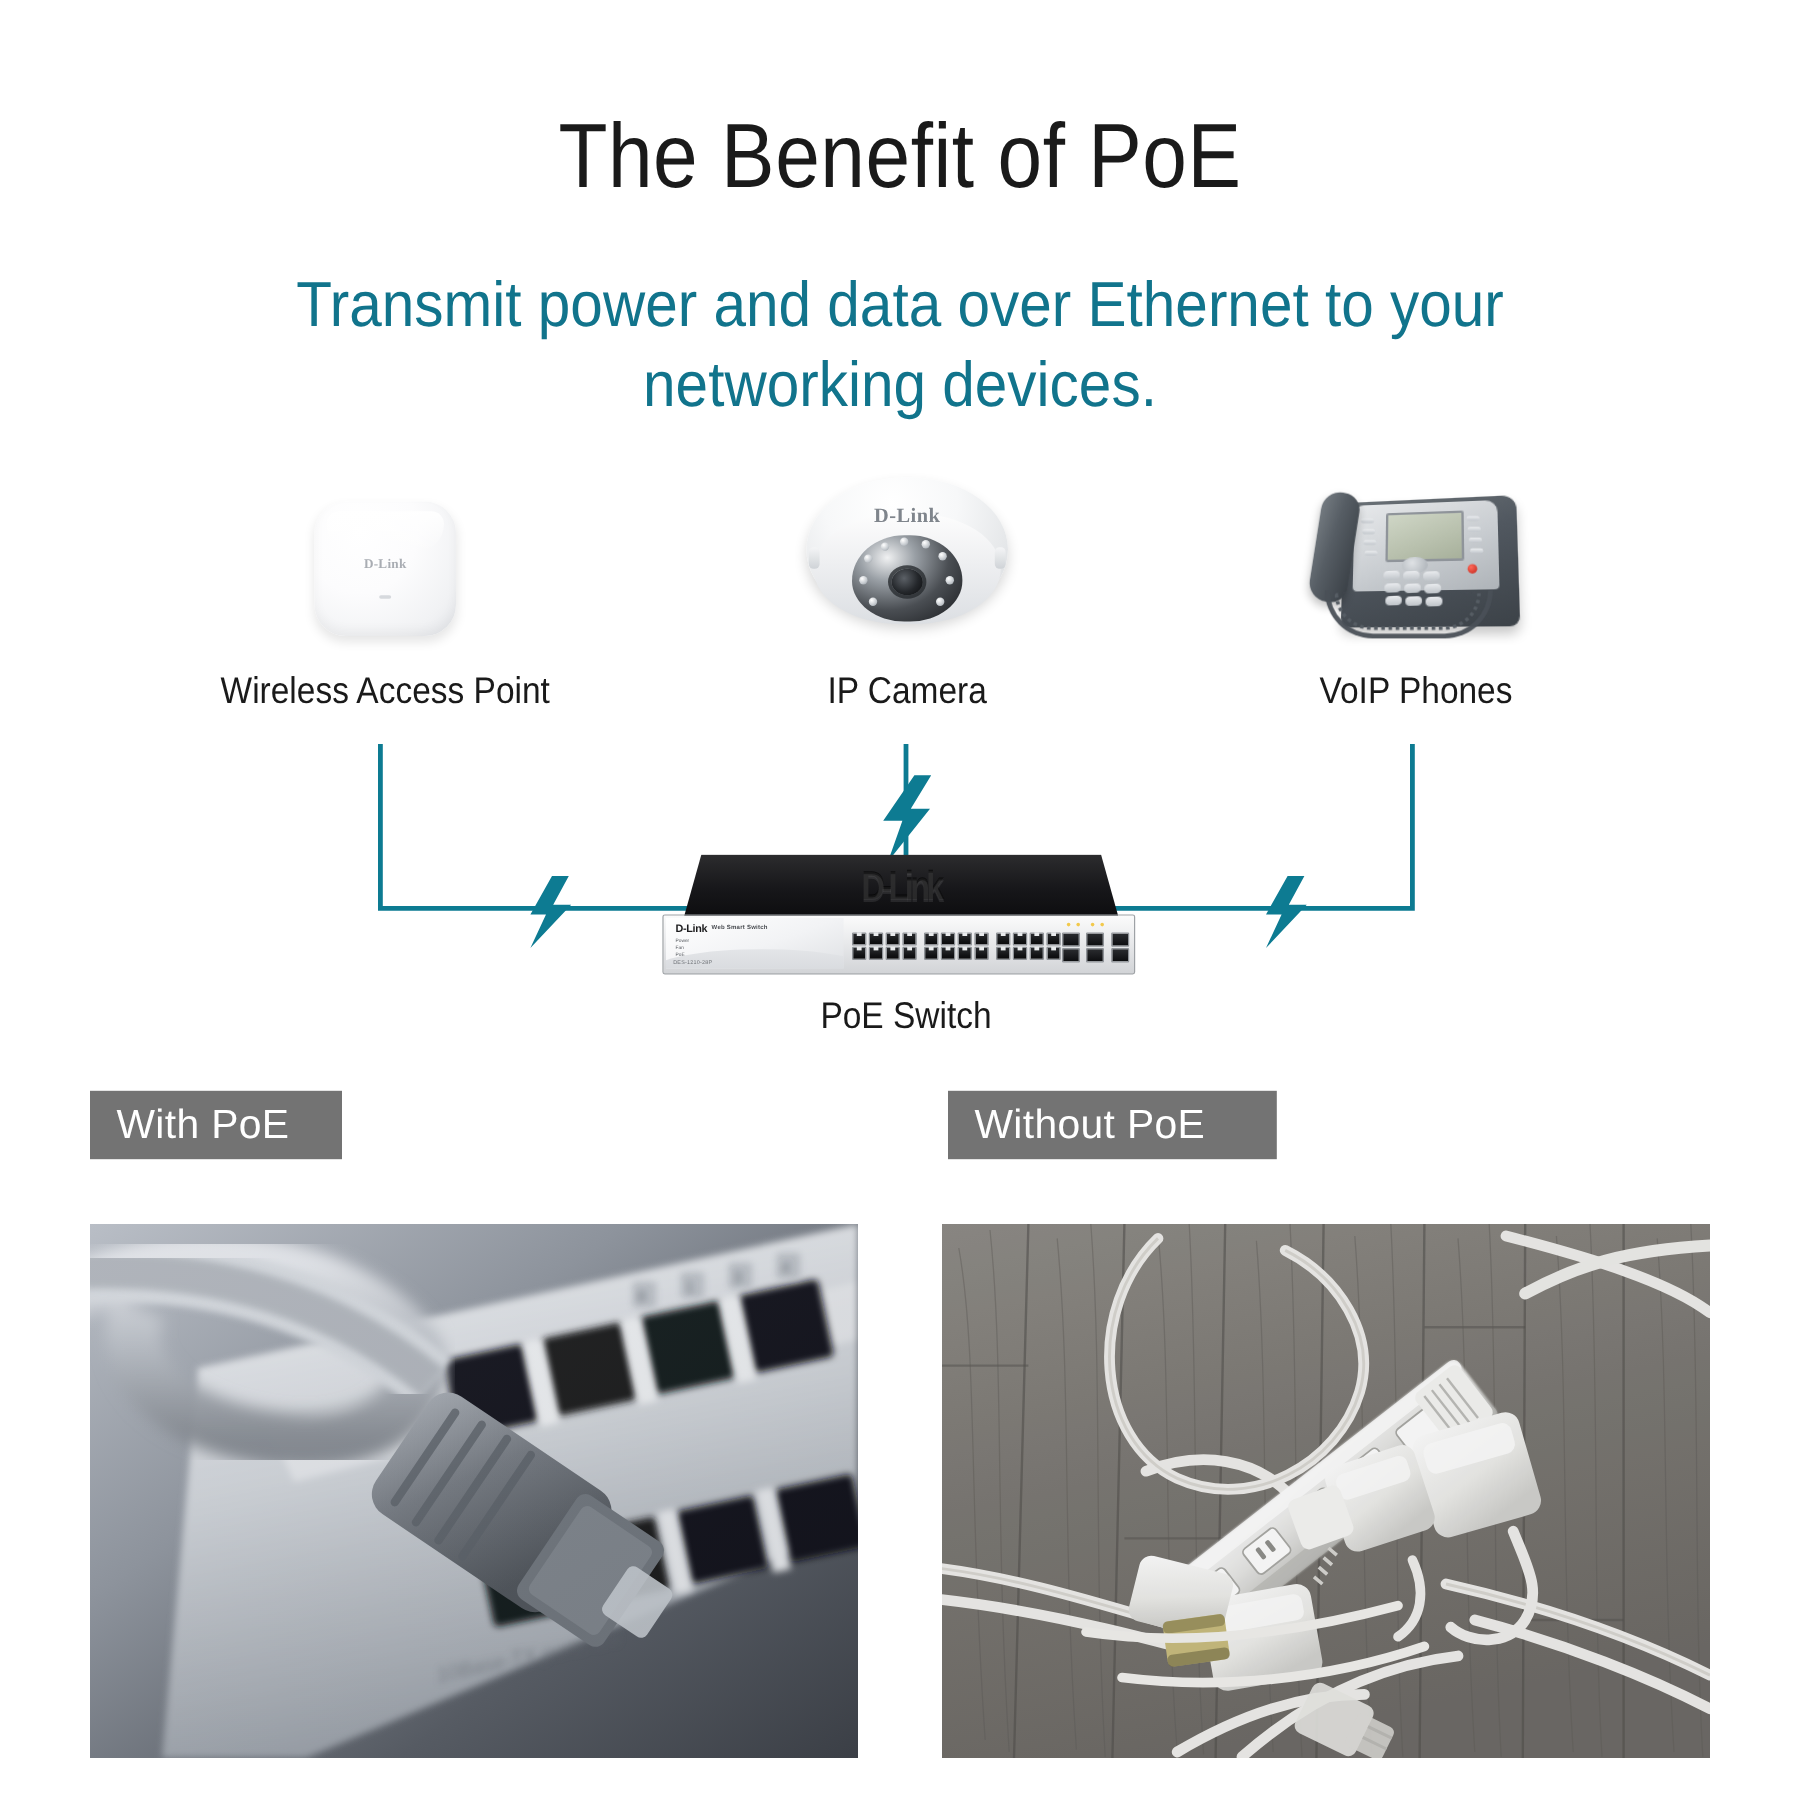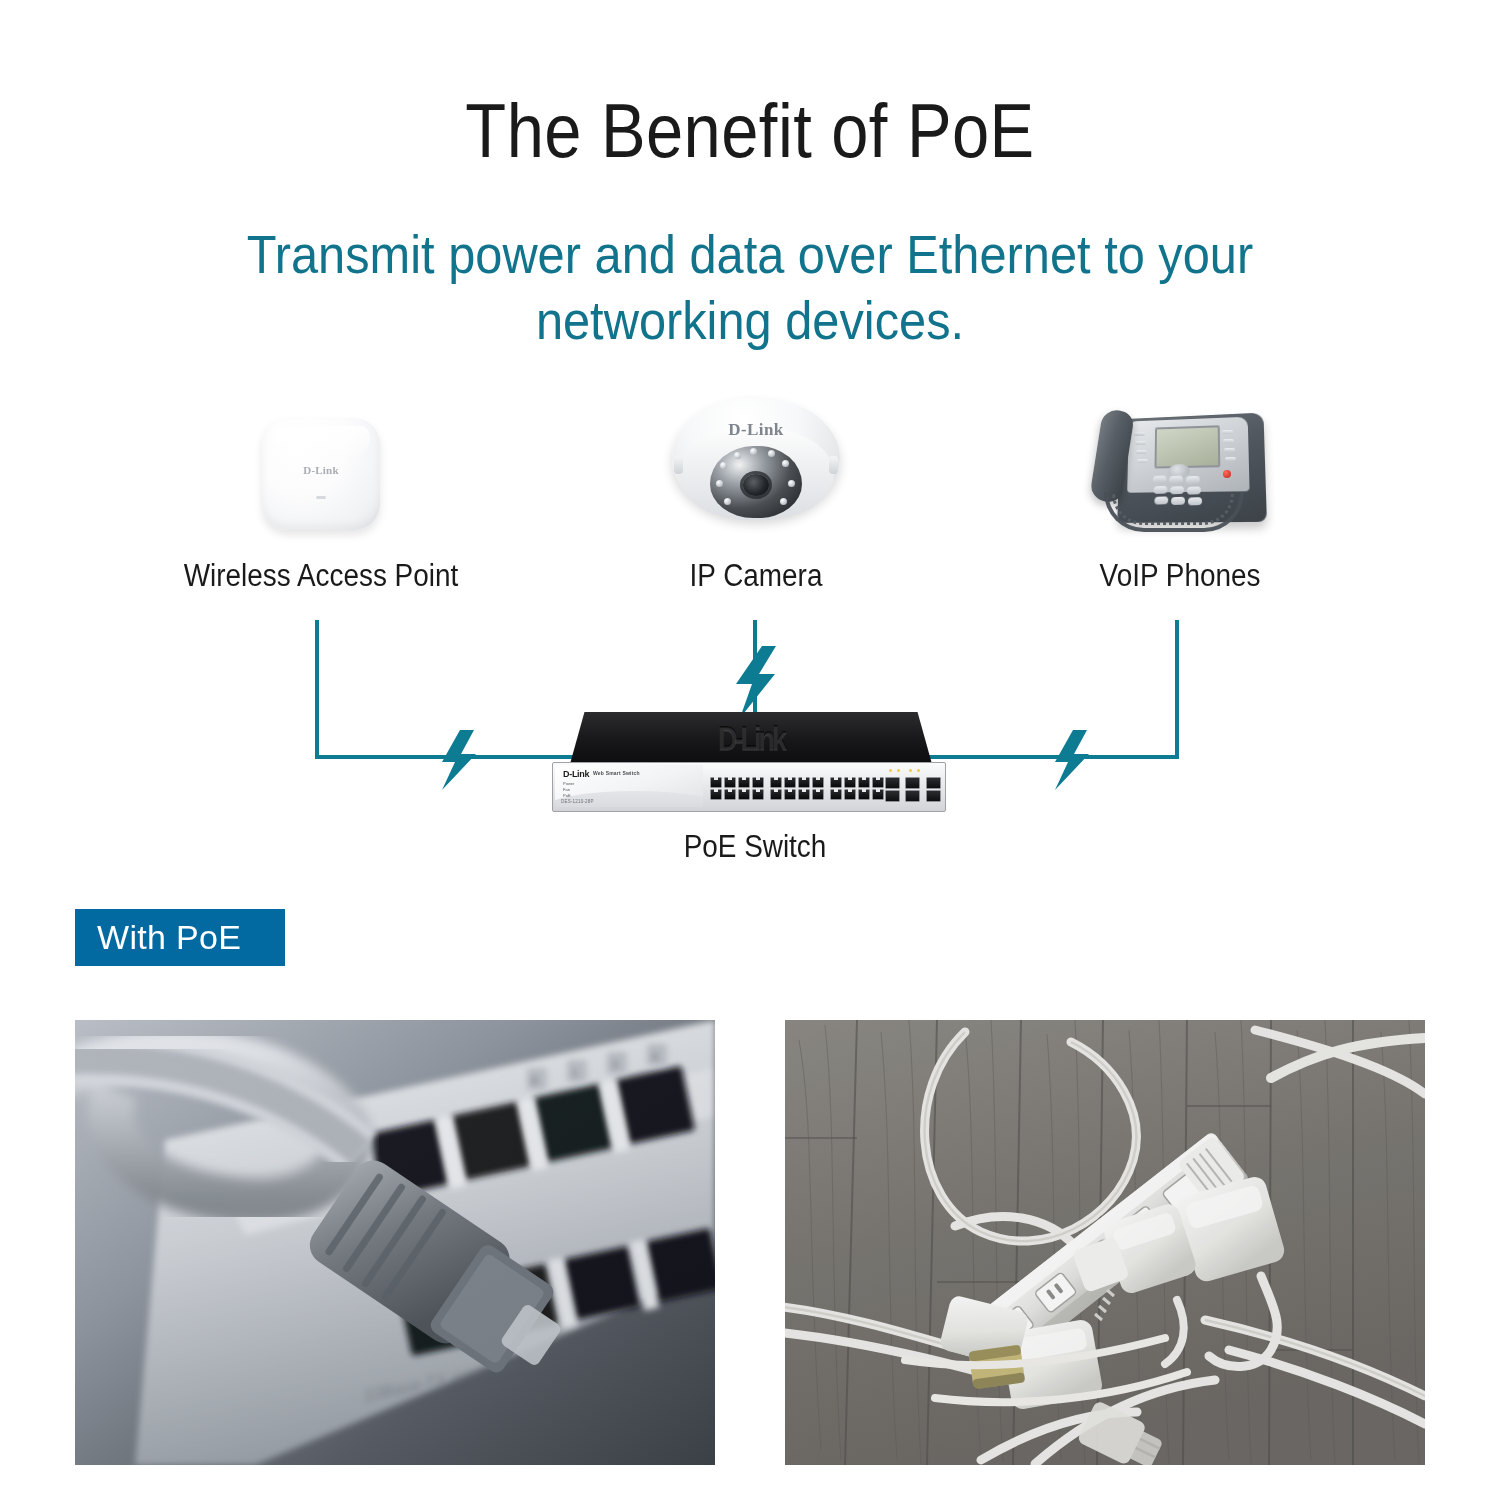--- a/index.html
+++ b/index.html
@@ -378,21 +378,21 @@
     height: 10px;
     background: linear-gradient(180deg, #2a2c2f, #0d0e10);
     border: 1px solid #8e9297;
     border-radius: 1px;
   }
 
   
   .badge {
     position: absolute;
     height: 57px;
-    background: #0369a1;
+    background: #737373;
     color: #ffffff;
     font-size: 34px;
     font-weight: 300;
     display: flex;
     align-items: center;
     padding: 0 22px;
     box-sizing: border-box;
     letter-spacing: 0.3px;
   }
   #badge-with  { left: 75px;  top: 909px; width: 210px; }
@@ -588,20 +588,23 @@
       <div class="port-led" style="left:336px; top:6px;"></div>
       <div class="port-led" style="left:344px; top:6px;"></div>
       <div class="port-led" style="left:356px; top:6px;"></div>
       <div class="port-led" style="left:364px; top:6px;"></div>
     </div>
   </div>
   <div class="device-label" style="left:545px; top:829px;">PoE Switch</div>
 
   <div class="badge" id="badge-with">
     <span>With PoE</span>
+  </div>
+  <div class="badge" id="badge-without">
+    <span>Without PoE</span>
   </div>
 
   <div class="photo" id="photo-with">
     <svg viewBox="0 0 640 445" preserveAspectRatio="none">
       <defs>
         <linearGradient id="bgL" x1="0" y1="0" x2="1" y2="1">
           <stop offset="0" stop-color="#b9bec6"></stop>
           <stop offset="0.35" stop-color="#8d939c"></stop>
           <stop offset="0.7" stop-color="#565b63"></stop>
           <stop offset="1" stop-color="#3b3f46"></stop>

